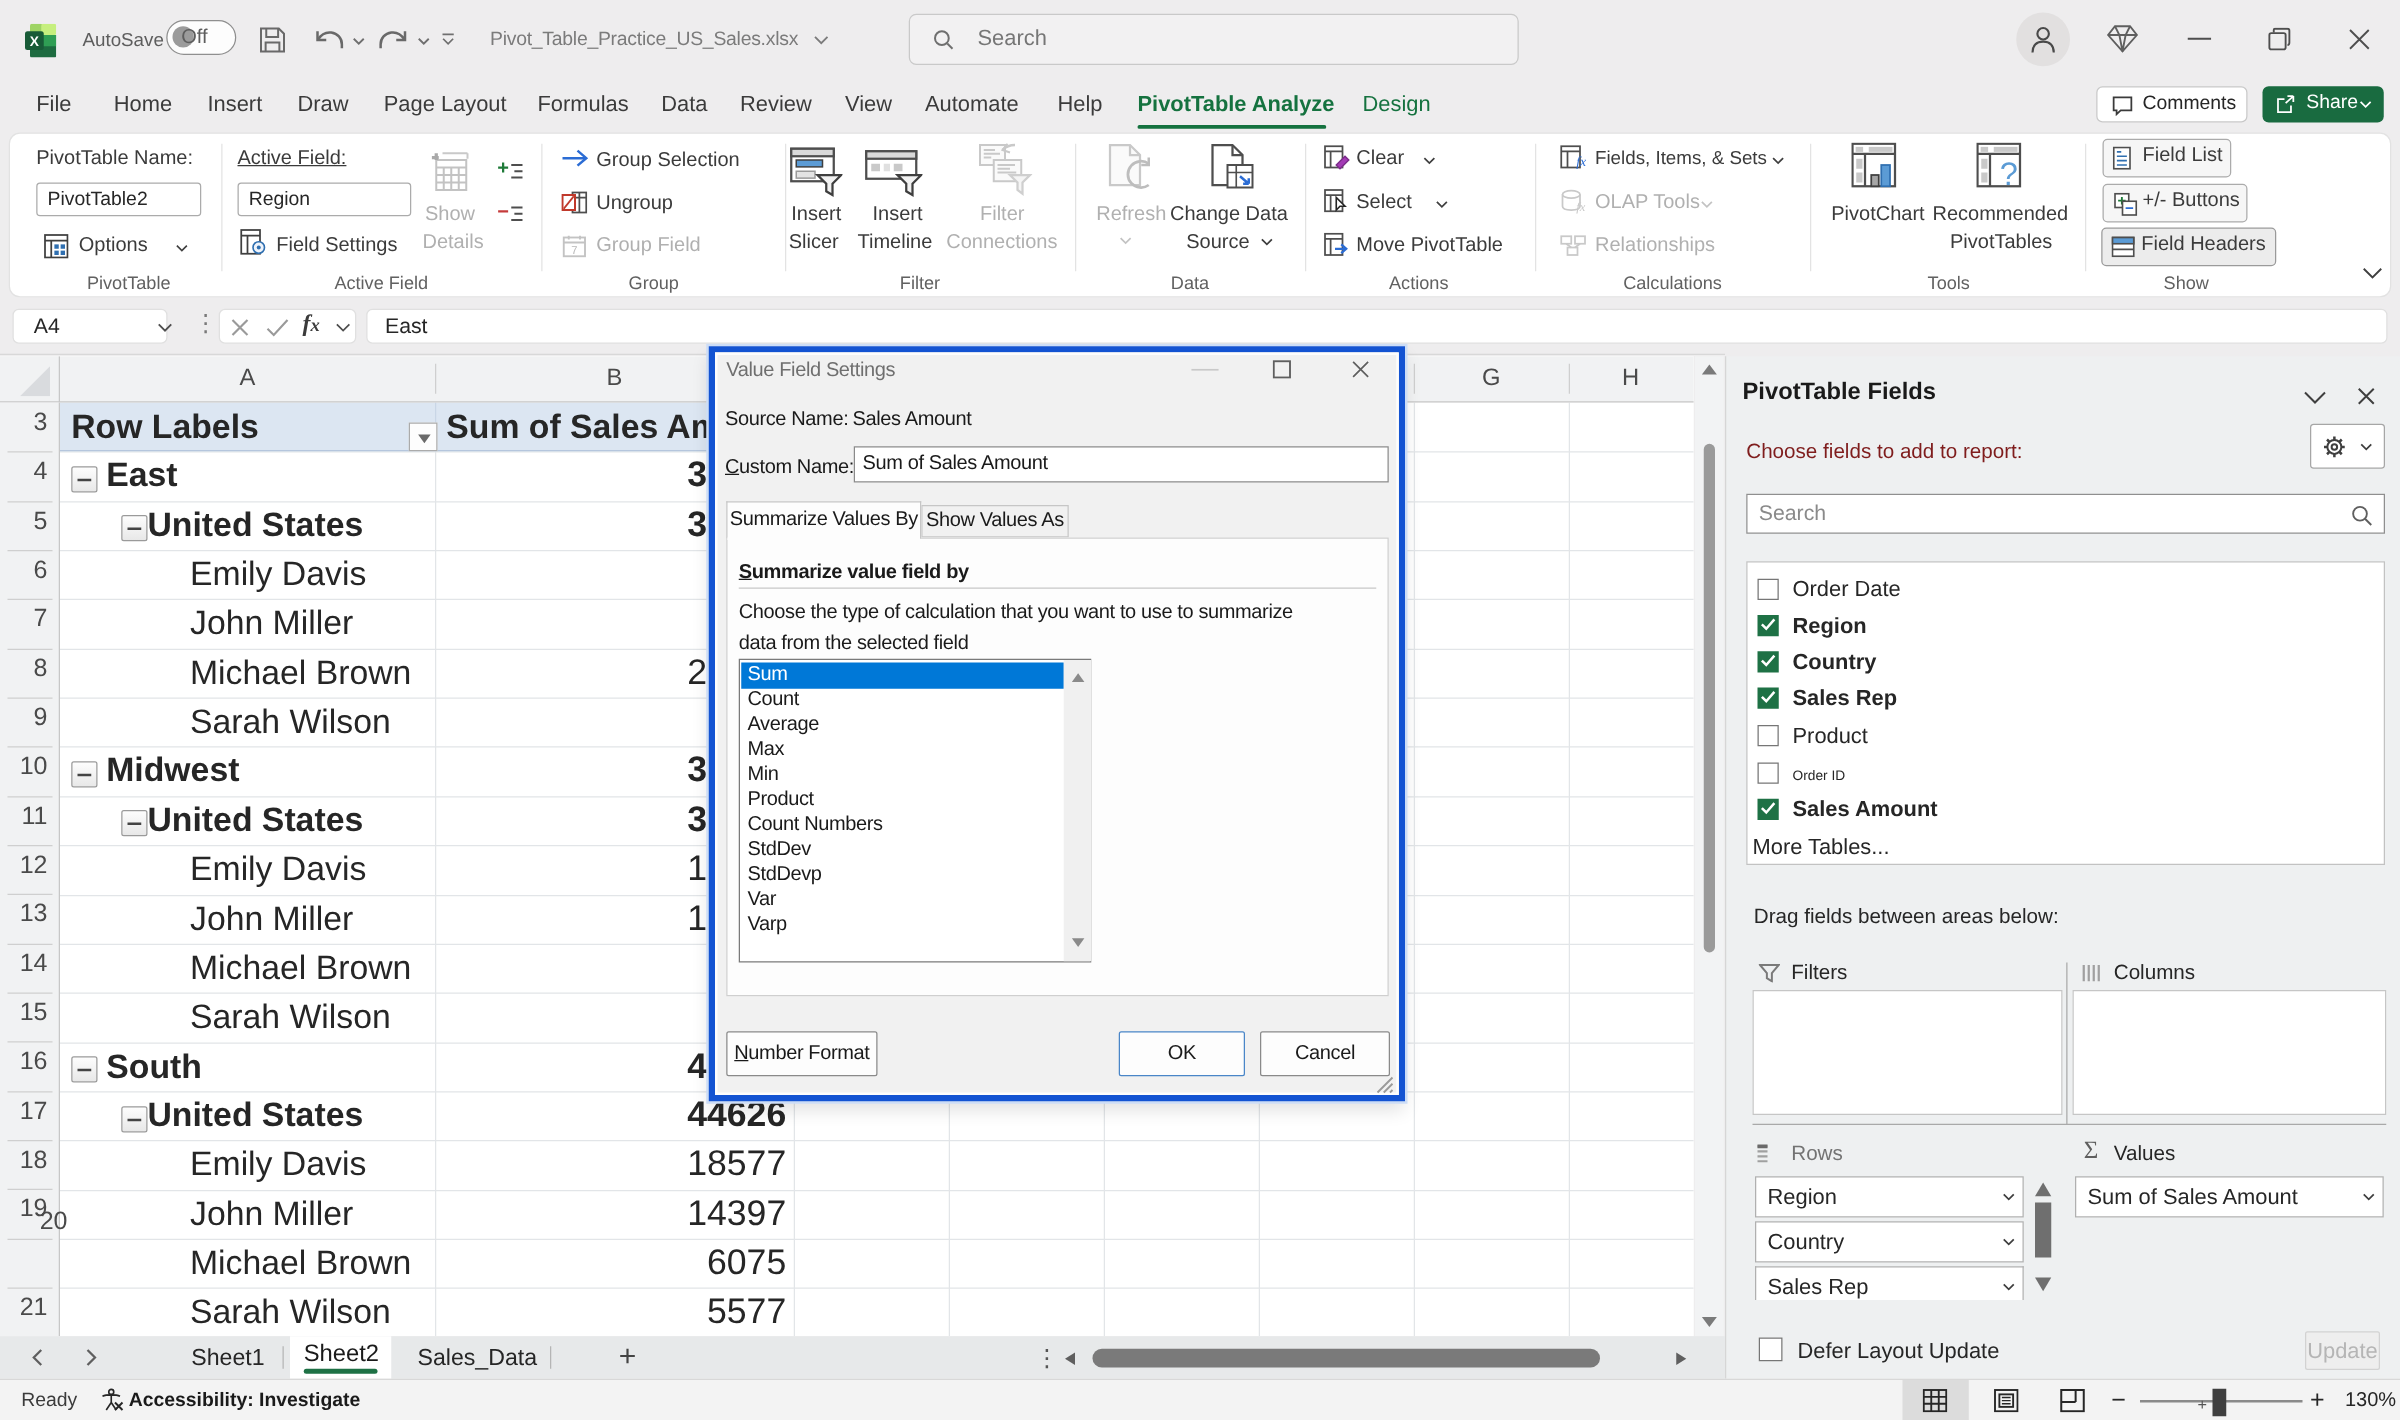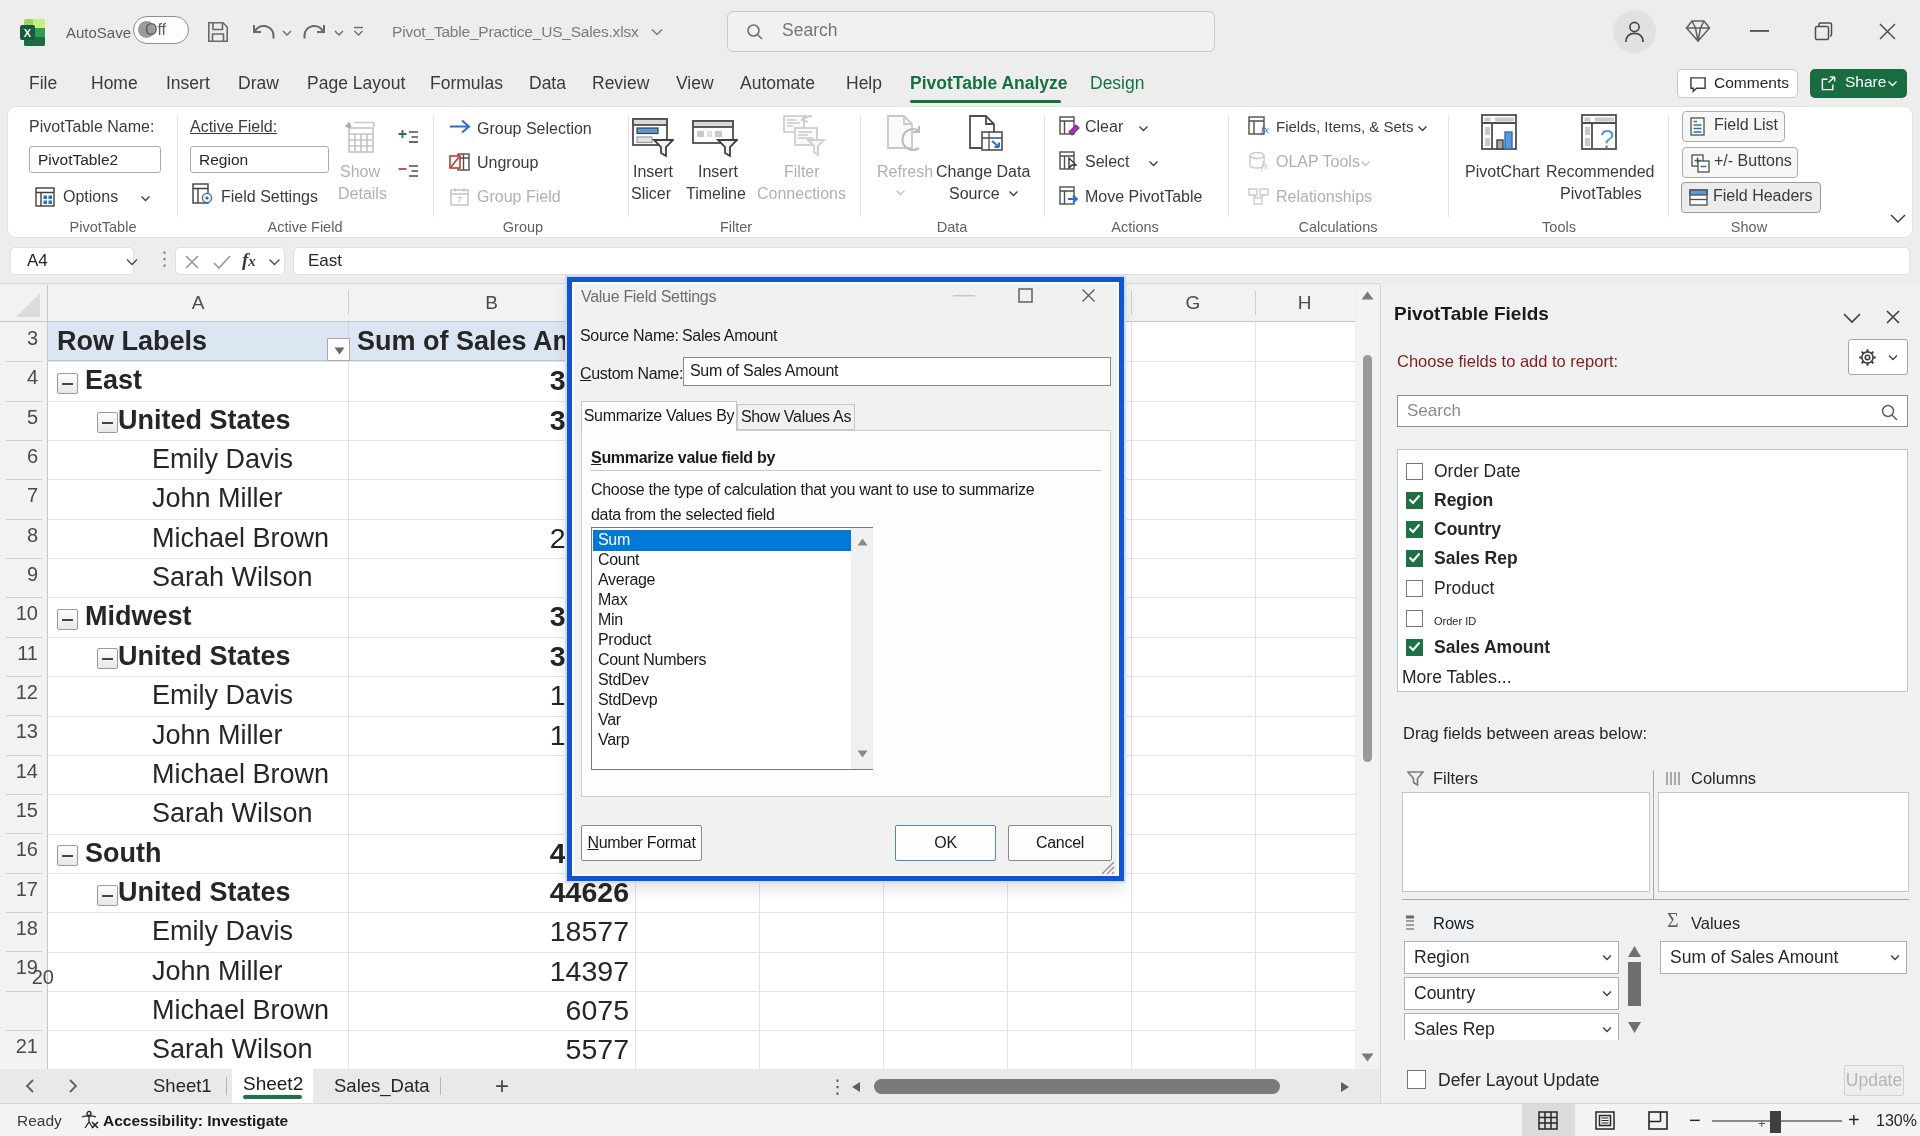--- a/index.html
+++ b/index.html
@@ -665,21 +665,21 @@
     </svg>
   <div class="abs" style="left:310px;top:484px;font-size:16.5px;color:#262626;">Columns</div>
   <div class="pbox" style="left:21px;top:507px;width:248px;height:100px;"></div>
   <div class="pbox" style="left:277px;top:507px;width:251px;height:100px;"></div>
   <div class="abs" style="left:21px;top:614px;width:507px;height:1px;background:#a9a9a9;"></div>
   <div class="abs" style="left:272px;top:485px;width:1px;height:130px;background:#a9a9a9;"></div>
   <svg class="abs" style="left:24px;top:630px;" width="18" height="15" viewBox="0 0 18 15" fill="none" stroke="#7a7a7a" stroke-width="1.8">
       <path d="M1 2 H9 M1 6 H9 M1 10 H9 M1 14 H9" stroke="#a0a0a0"></path>
       <path d="M1 2 H9" stroke="#6a6a6a" stroke-width="3"></path>
     </svg>
-  <div class="abs" style="left:52px;top:629px;font-size:16.5px;color:#0f172a;">Rows</div>
+  <div class="abs" style="left:52px;top:629px;font-size:16.5px;color:#737373;">Rows</div>
   <div class="abs" style="left:286px;top:624px;font-size:20px;color:#5f5f5f;font-family:'Liberation Serif',serif;">Σ</div>
   <div class="abs" style="left:310px;top:629px;font-size:16.5px;color:#262626;">Values</div>
 
   <div class="pbox" style="left:23px;top:656px;width:215px;height:33px;border-color:#b0b0b0;">
     <div class="abs" style="left:9px;top:5px;font-size:17.5px;">Region</div>
     <svg class="abs" style="left:196px;top:12px;" width="12" height="8" viewBox="0 0 12 8" fill="none" stroke="#3f3f3f" stroke-width="1.4">
         <path d="M2 1.5 L6 5.5 L10 1.5"></path>
       </svg>
   </div>
   <div class="pbox" style="left:23px;top:692px;width:215px;height:33px;border-color:#b0b0b0;">

